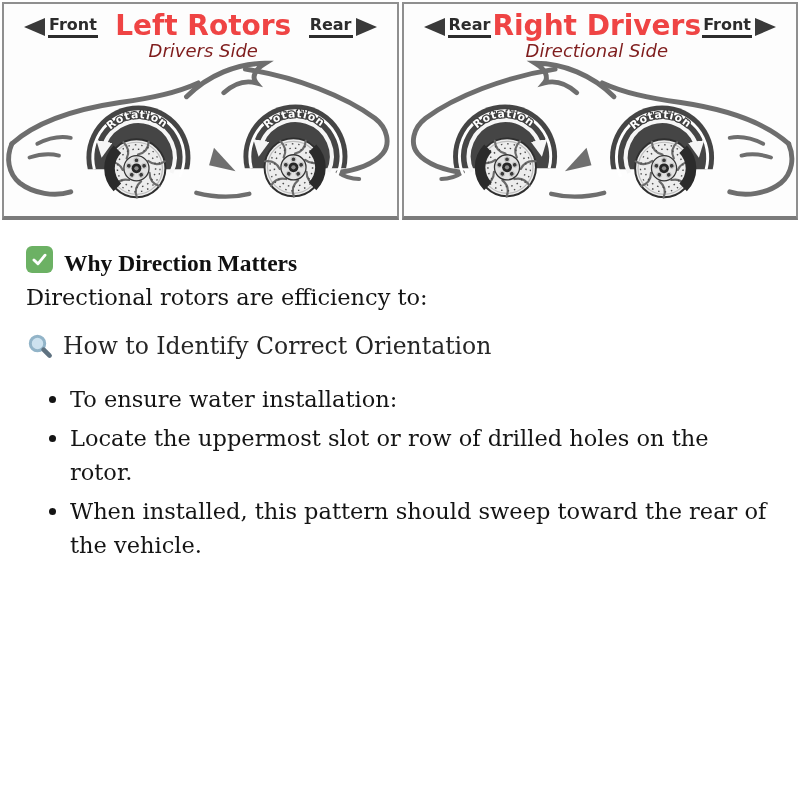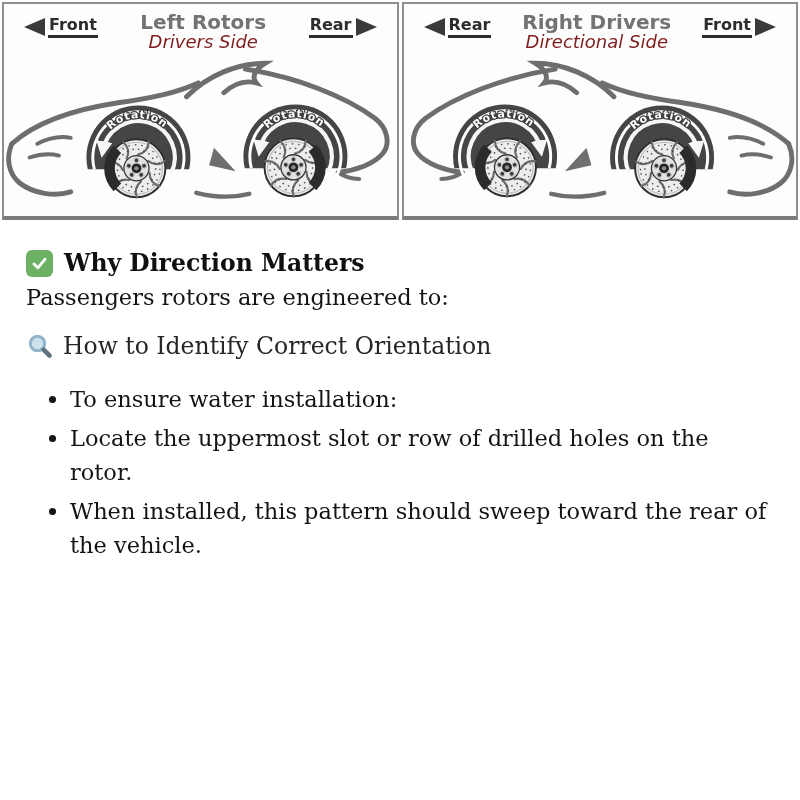--- a/index.html
+++ b/index.html
@@ -11,35 +11,35 @@
          background:#fdfdfd;overflow:hidden;position:relative;}
   .panel+.panel{margin-left:3px;}
   .panel-head{display:flex;justify-content:space-between;align-items:flex-start;padding:8px 20px 0;height:48px;box-sizing:border-box;}
   .dir{display:flex;align-items:center;gap:3px;margin-top:5px;}
   .dir-label{font-family:"DejaVu Sans","Liberation Sans",sans-serif;font-weight:800;font-size:16px;
              color:#2c2c2c;border-bottom:3px solid #2c2c2c;line-height:1.05;padding:0 1px 1px;}
   .tri{width:0;height:0;display:inline-block;}
   .tri-left{border-top:9px solid transparent;border-bottom:9px solid transparent;border-right:21px solid #3a3a3a;}
   .tri-right{border-top:9px solid transparent;border-bottom:9px solid transparent;border-left:21px solid #3a3a3a;}
   .panel-titles{text-align:center;flex:1;}
-  .panel-title{font-family:"DejaVu Sans","Liberation Sans",sans-serif;font-weight:800;font-size:20px;
-               color:#737373;line-height:1.02;}
+  .panel-title{font-family:"DejaVu Sans","Liberation Sans",sans-serif;font-weight:800;font-size:28px;
+               color:#ef4444;line-height:1.02;}
   .panel-subtitle{font-family:"DejaVu Sans","Liberation Sans",sans-serif;font-weight:400;font-style:italic;
                   font-size:18px;color:#7f1d1d;line-height:1.1;}
   .car-svg{display:block;width:100%;height:158px;}
   .rot-arrow{stroke:#f6f6f6;stroke-width:4.2;fill:none;}
   .rot-text{font-family:"DejaVu Sans","Liberation Sans",sans-serif;font-weight:bold;font-size:11px;
             letter-spacing:1px;fill:#ffffff;stroke:#3f3f3f;stroke-width:2.4px;paint-order:stroke;}
 
   
   .article{font-family:"DejaVu Serif","Liberation Serif",serif;color:#141414;font-size:22.5px;
            line-height:34px;padding:10px 26px 0;}
   .article p{margin:0;}
   .intro{margin-top:8px;max-width:756px;}
-  .h-bold{display:flex;align-items:center;gap:11px;margin:16px 0 0;font-size:23.5px;font-weight:bold;color:#101010;}
+  .h-bold{display:flex;gap:11px;margin:16px 0 0;font-size:23.5px;font-weight:bold;color:#101010;font-family:Liberation Serif, serif;}
   .h-reg{display:flex;align-items:center;gap:10px;margin:15px 0 0;font-size:23.5px;font-weight:normal;color:#262626;text-align:right;}
   .lead{margin-top:13px;}
   ul{margin:10px 0 0;padding-left:44px;list-style:disc;}
   .list2{margin-top:19px;}
   li{margin:0;max-width:712px;}
   li+li{margin-top:5px;}
   .check-emoji{width:27px;height:27px;border-radius:6px;background:#6cb164;display:inline-flex;
                align-items:center;justify-content:center;flex:none;}
   .check-emoji svg{width:19px;height:19px;}
   .mag-emoji{width:27px;height:27px;display:inline-flex;align-items:center;justify-content:center;flex:none;}
@@ -171,21 +171,21 @@
 
   <h2 class="h-bold">
     <span class="check-emoji">
       <svg viewBox="0 0 24 24">
           <path d="M5 12.5 L10 17.5 L19 6.5" stroke="#fff" stroke-width="3.6" fill="none" stroke-linecap="round" stroke-linejoin="round"></path>
         </svg>
     </span>
     <span>Why Direction Matters</span>
   </h2>
 
-  <p class="lead">Passengers rotors are engineered to:</p>
+  <p class="lead">Directional rotors are efficiency to:</p>
 
 
   <h2 class="h-reg">
     <span class="mag-emoji">
       <svg viewBox="0 0 26 26">
         <circle cx="10.5" cy="10.5" r="7.2" fill="#cde2ef" stroke="#92b4c8" stroke-width="3"></circle>
         <line x1="16.6" y1="16.6" x2="22.6" y2="22.6" stroke="#5f7280" stroke-width="4.6" stroke-linecap="round"></line>
       </svg>
     </span>
     <span>How to Identify Correct Orientation</span>

